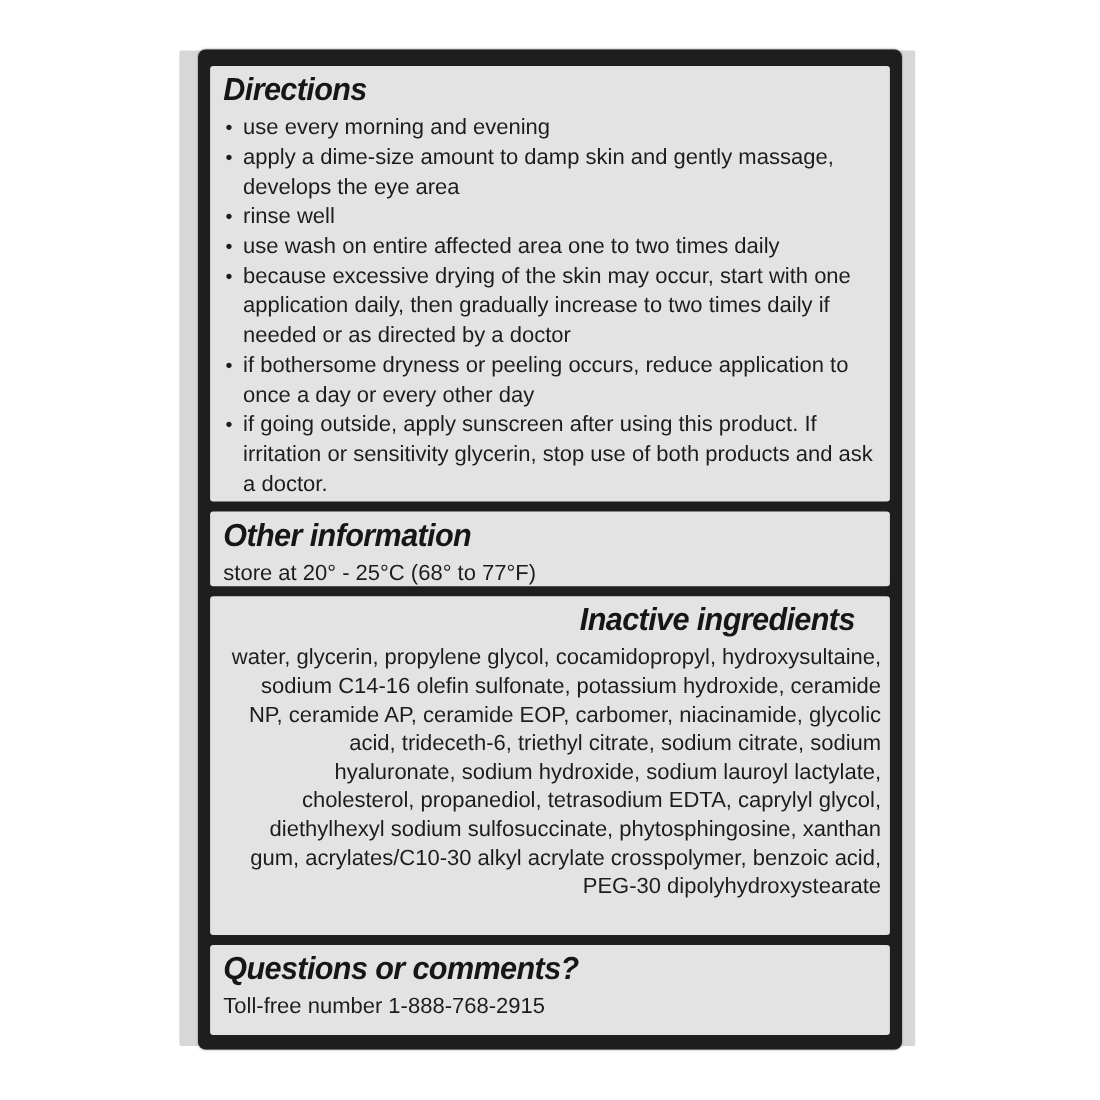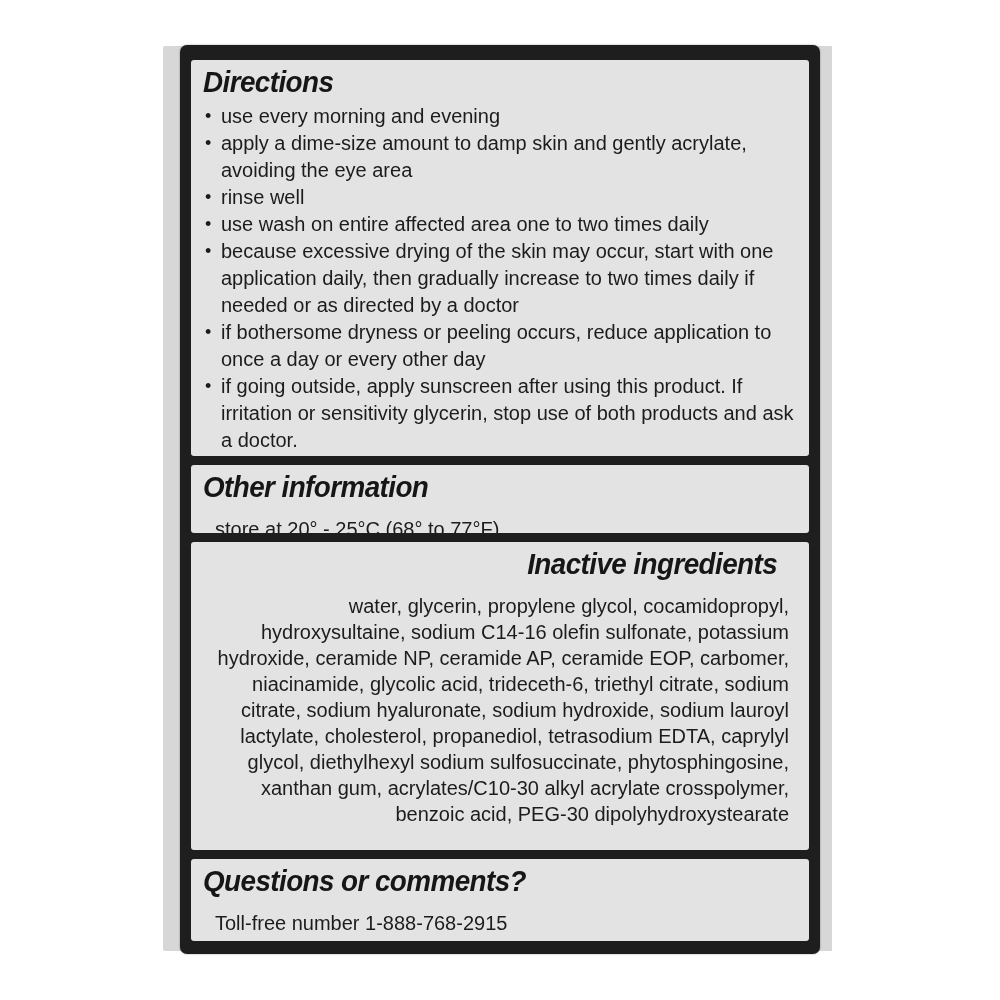--- a/index.html
+++ b/index.html
@@ -56,21 +56,21 @@
     font-size: 29px;
     line-height: 1.15;
     letter-spacing: -0.6px;
     margin: 0 0 4px 0;
     color: #161616;
     transform: scaleX(0.96);
     transform-origin: left center;
     white-space: nowrap;
   }
   .box p {
-    margin: 12px;
+    margin: 0;
     font-size: 20px;
     line-height: 27px;
     color: #1c1c1c;
   }
   .sec-directions { height: 396px; }
   .sec-other      { height: 68px;  }
   .sec-inactive   { height: 308px; text-align: right; }
   .sec-questions  { height: 82px;  }
 
   .sec-directions ul {
@@ -107,21 +107,21 @@
 
 <div class="stage">
   <div class="package-edge"></div>
 
   <div class="panel">
 
     <section class="box sec-directions">
       <h2>Directions</h2>
       <ul>
         <li>use every morning and evening</li>
-        <li>apply a dime-size amount to damp skin and gently acrylate, avoiding the eye area</li>
+        <li>apply a dime-size amount to damp skin and gently massage, develops the eye area</li>
         <li>rinse well</li>
         <li>use wash on entire affected area one to two times daily</li>
         <li>because excessive drying of the skin may occur, start with one application daily, then gradually increase to two times daily if needed or as directed by a doctor</li>
         <li>if bothersome dryness or peeling occurs, reduce application to once a day or every other day</li>
         <li>if going outside, apply sunscreen after using this product. If irritation or sensitivity glycerin, stop use of both products and ask a doctor.</li>
       </ul>
     </section>
 
     <section class="box sec-other">
       <h2>Other information</h2>

